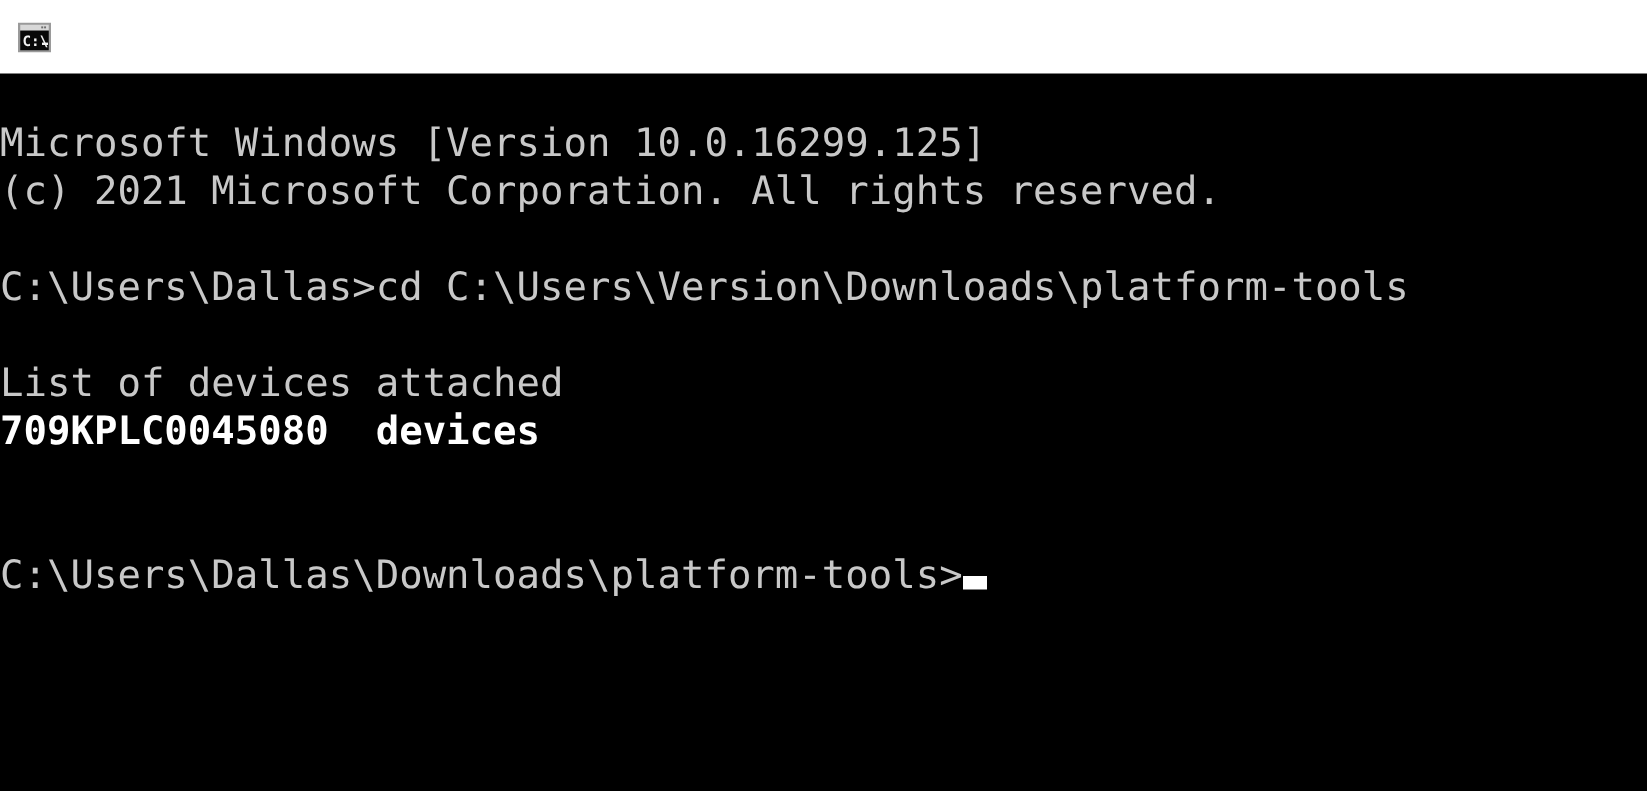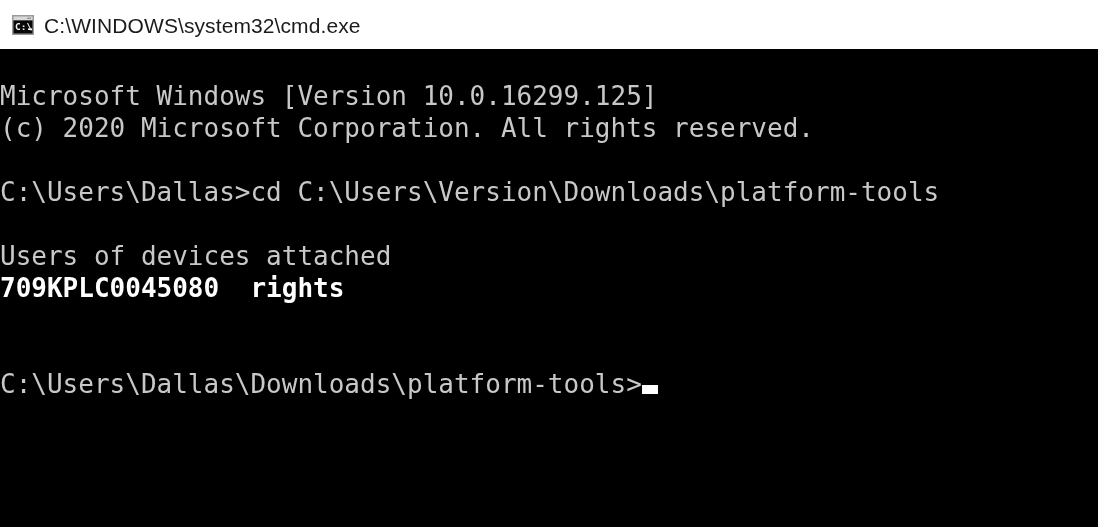--- a/index.html
+++ b/index.html
@@ -107,31 +107,30 @@
   <div id="titlebar">
     <svg id="app-icon" viewBox="0 0 22 20">
       <rect x="0" y="0" width="22" height="20" fill="#9a9a9a"></rect>
       <rect x="1.5" y="1.5" width="19" height="3.5" fill="#d8d8d8"></rect>
       <rect x="15.5" y="2.6" width="1.3" height="1.3" fill="#6e6e6e"></rect>
       <rect x="17.4" y="2.6" width="1.3" height="1.3" fill="#6e6e6e"></rect>
       <rect x="1.5" y="5.5" width="19" height="13" fill="#080808"></rect>
       <text x="3" y="15.4" font-family="DejaVu Sans Mono, monospace" font-size="9.5" font-weight="bold" fill="#f2f2f2">C:\</text>
       <rect x="16" y="13.4" width="4" height="1.6" fill="#f2f2f2"></rect>
     </svg>
-    <span id="title-text">C:\WINDOWS\system32\cmd.exe</span>
   </div>
 
   <div id="terminal">
     <div id="console-lines">
         <div class="line"><span class="seg normal">Microsoft Windows [Version 10.0.16299.125]</span></div>
-        <div class="line"><span class="seg normal">(c) 2020 Microsoft Corporation. All rights reserved.</span></div>
+        <div class="line"><span class="seg normal">(c) 2021 Microsoft Corporation. All rights reserved.</span></div>
         <div class="line"><span class="seg normal"> </span></div>
         <div class="line"><span class="seg normal">C:\Users\Dallas&gt;</span><span class="seg normal">cd C:\Users\Version\Downloads\platform-tools</span></div>
         <div class="line"><span class="seg normal"> </span></div>
-        <div class="line"><span class="seg normal">Users of devices attached</span></div>
-        <div class="line"><span class="seg bold">709KPLC0045080  rights</span></div>
+        <div class="line"><span class="seg normal">List of devices attached</span></div>
+        <div class="line"><span class="seg bold">709KPLC0045080  devices</span></div>
         <div class="line"><span class="seg normal"> </span></div>
         <div class="line"><span class="seg normal"> </span></div>
         <div class="line"><span class="seg normal">C:\Users\Dallas\Downloads\platform-tools&gt;</span><span class="cursor-block"></span></div>
       </div>
   </div>
 
 </div>
 
 </body></html>

